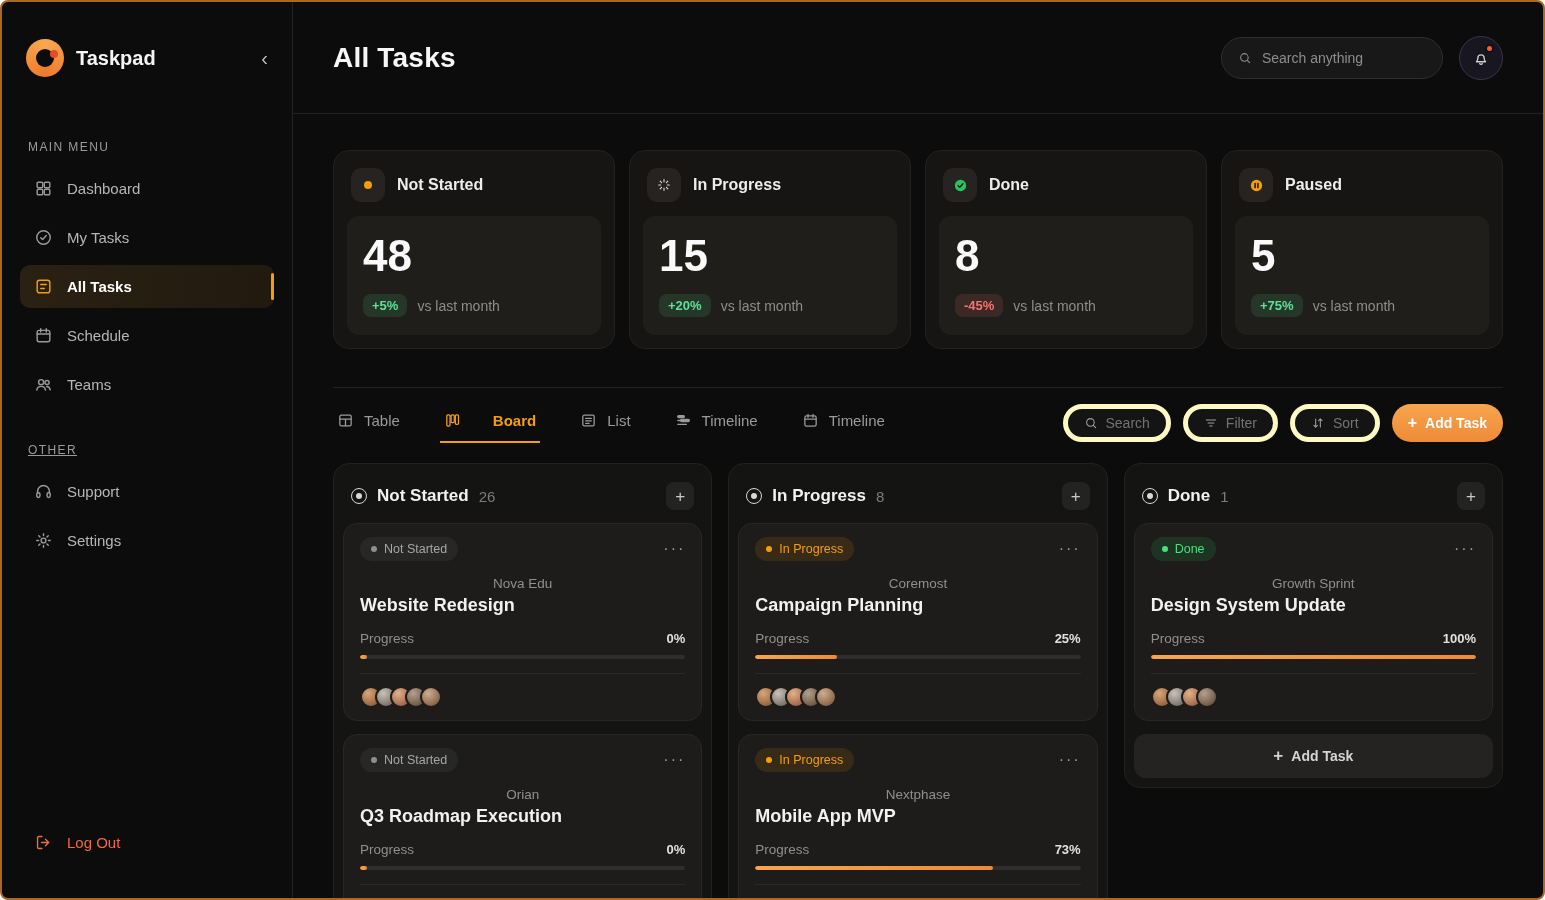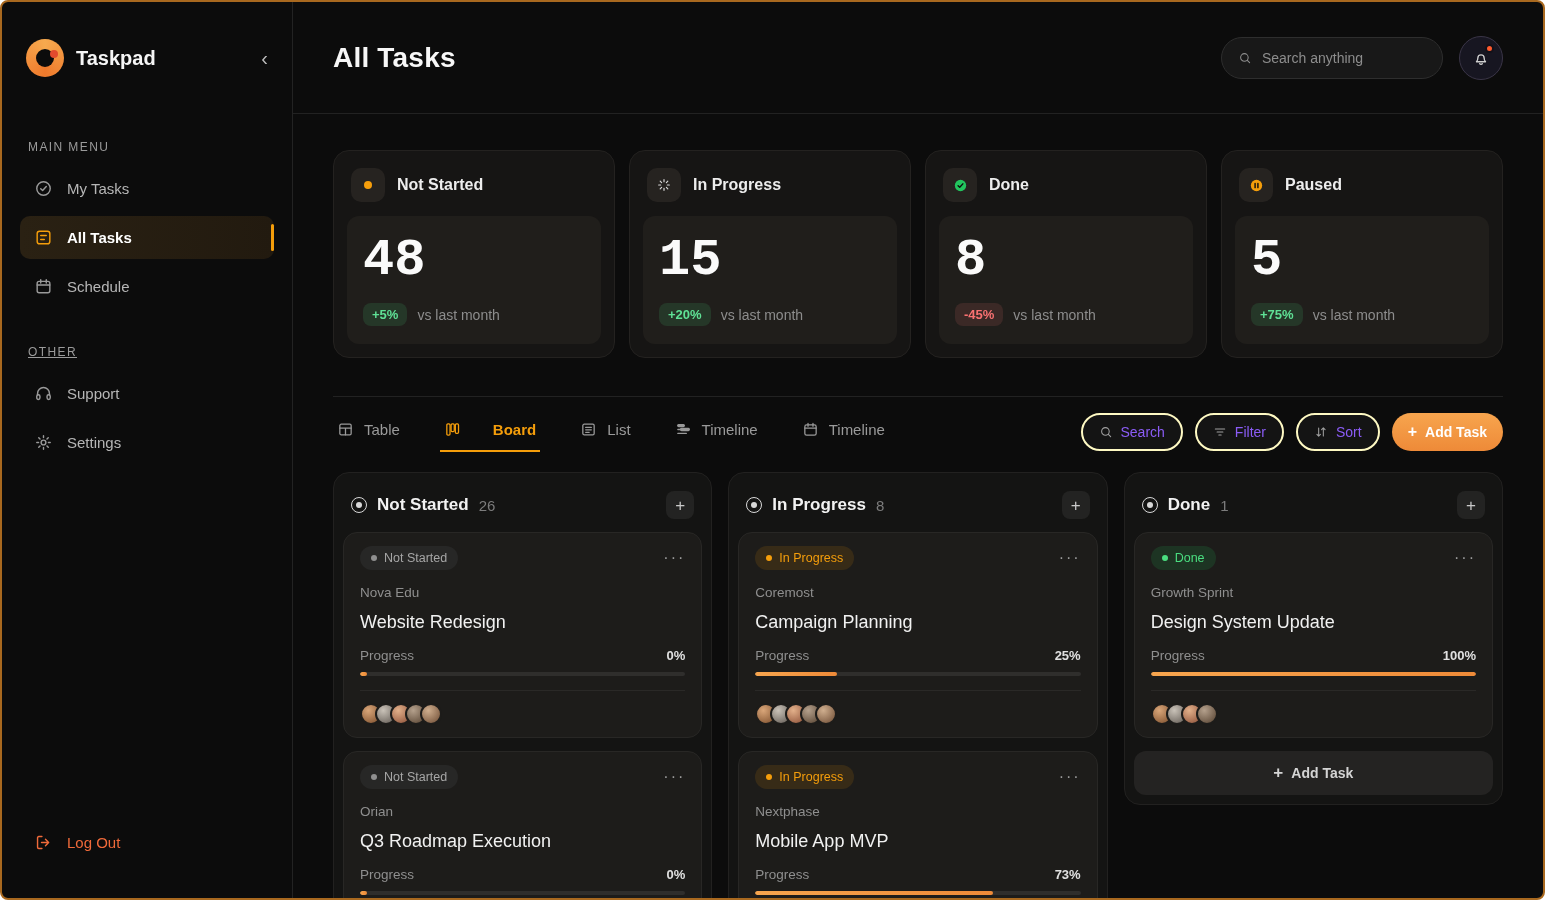--- a/index.html
+++ b/index.html
@@ -100,21 +100,21 @@
   }
   .stat-head { display:flex; align-items:center; gap:12px; padding:4px 4px 0; }
   .stat-icon {
     width:34px; height:34px; border-radius:10px; background:#262320;
     display:flex; align-items:center; justify-content:center;
   }
   .stat-label { font-size:16px; font-weight:600; color:#ededed; }
   .stat-body {
     margin-top:14px; background:#201e1b; border-radius:12px; padding:16px 16px 18px;
   }
-  .stat-value { font-size:52px; font-weight:700; color:#fafafa; line-height:1.1;font-family:Liberation Mono, monospace; }
+  .stat-value { font-size:44px; font-weight:700; color:#fafafa; line-height:1.1; }
   .stat-delta-row { display:flex; align-items:center; gap:10px; margin-top:14px; }
   .delta { font-size:13px; font-weight:600; padding:4px 9px; border-radius:8px; }
   .delta.pos { color:#5fe095; background:rgba(74,222,128,.13); }
   .delta.neg { color:#f87171; background:rgba(248,113,113,.13); }
   .delta-suffix { color:#8d8d8d; font-size:14px; }
   .hr { border-top:1px solid #222222; margin-top:38px; }
   
   .tabs-row { display:flex; align-items:center; justify-content:space-between; padding:14px 0 12px; }
   .tabs { display:flex; align-items:flex-end; }
   .tab {
@@ -122,22 +122,22 @@
     color:#9a9a9a; font-size:15px; padding:10px 4px 12px;
     margin-right:36px; cursor:pointer; border-bottom:2px solid transparent;
   }
   .tab svg { width:17px; height:17px; stroke:#9a9a9a; }
   .tab.active { color:#f59e0b; font-weight:600; border-bottom-color:#f59e0b;gap:32px; }
   .tab.active svg { stroke:#f59e0b; }
   .toolbar { display:flex; align-items:center; gap:12px; }
   .pill {
     display:flex; align-items:center; gap:8px;
     height:38px; padding:0 16px; border-radius:999px;
-    border:2px solid #fef9c3; background:#141414;
-    color:#8b5cf6; font-size:14px; cursor:pointer;
+    border:5px solid #fef9c3; background:#141414;
+    color:#737373; font-size:14px; cursor:pointer;
   }
   .pill svg { width:14px; height:14px; stroke:#a0a0a0; }
   .pill.add-task {
     border:none; background:linear-gradient(180deg,#f7a54e,#ee8a38);
     color:#ffffff; font-weight:600;
   }
   .pill.add-task .plus { font-size:16px; font-weight:600; color:#fff; }
   
   .board { display:flex; gap:16px; margin-top:8px; align-items:flex-start; }
   .col {
@@ -161,22 +161,22 @@
   .card-top { display:flex; align-items:center; justify-content:space-between; }
   .badge {
     display:inline-flex; align-items:center; gap:7px;
     font-size:12.5px; padding:5px 11px; border-radius:999px;
   }
   .badge::before { content:''; width:6px; height:6px; border-radius:50%; }
   .badge.gray { background:#272726; color:#a6a6a6; } .badge.gray::before { background:#8f8f8f; }
   .badge.orange { background:rgba(245,158,11,.12); color:#f59e0b; } .badge.orange::before { background:#f59e0b; }
   .badge.green { background:rgba(34,197,94,.14); color:#4ade80; } .badge.green::before { background:#4ade80; }
   .card-menu { color:#9a9a9a; font-size:16px; letter-spacing:2px; cursor:pointer; background:none; border:none; }
-  .card-company { margin-top:15px; color:#8f8f8f; font-size:13.5px; }
-  .card-title { margin-top:12px; color:#f1f1f1; font-size:18px; font-weight:400; }
+  .card-company { margin-top:15px; color:#8f8f8f; font-size:13.5px;text-align:center; }
+  .card-title { margin-top:4px; color:#f1f1f1; font-size:18px; font-weight:700; }
   .progress-row { display:flex; align-items:center; justify-content:space-between; margin-top:15px; }
   .progress-label { color:#8f8f8f; font-size:13.5px; }
   .progress-pct { color:#e0e0e0; font-size:13px; font-weight:700; }
   .bar { height:4px; background:#2f2e2c; border-radius:999px; margin-top:9px; overflow:hidden; }
   .fill { height:100%; min-width:7px; border-radius:999px; background:linear-gradient(90deg,#f7a54e,#ee8a38); }
   .card-foot { margin-top:14px; padding-top:12px; border-top:1px solid #2a2927; display:flex; }
   .avatars { display:flex; }
   .av { width:22px; height:22px; border-radius:50%; border:2px solid #1d1c1a; margin-left:-7px; }
   .av:first-child { margin-left:0; }
   .av:nth-child(1){ background:radial-gradient(circle at 35% 30%,#d9a679,#7a4c2a); }
@@ -202,38 +202,56 @@
     <div class="sidebar-header">
       <div class="logo"></div>
       <span class="app-name">Taskpad</span>
       <button class="collapse-btn">‹</button>
     </div>
 
     <div class="menu-label">MAIN MENU</div>
 
     <div class="nav-item">
       <svg viewBox="0 0 24 24">
+          <rect x="4" y="4" width="7" height="7" rx="1.5"></rect>
+          <rect x="13" y="4" width="7" height="7" rx="1.5"></rect>
+          <rect x="4" y="13" width="7" height="7" rx="1.5"></rect>
+          <rect x="13" y="13" width="7" height="7" rx="1.5"></rect>
+        </svg>
+      <span>Dashboard</span>
+    </div>
+    <div class="nav-item">
+      <svg viewBox="0 0 24 24">
           <circle cx="12" cy="12" r="8.5"></circle>
           <path d="M8.5 12.2l2.4 2.4 4.6-5"></path>
         </svg>
       <span>My Tasks</span>
     </div>
     <div class="nav-item active">
       <svg viewBox="0 0 24 24">
           <rect x="4" y="4" width="16" height="16" rx="3"></rect>
           <path d="M8.5 9.5h7M8.5 14.5h4.5"></path>
         </svg>
       <span>All Tasks</span>
     </div>
     <div class="nav-item">
       <svg viewBox="0 0 24 24">
           <rect x="4" y="5.5" width="16" height="14.5" rx="2.5"></rect>
           <path d="M4 10h16M8.5 3.5v4M15.5 3.5v4"></path>
         </svg>
       <span>Schedule</span>
+    </div>
+    <div class="nav-item">
+      <svg viewBox="0 0 24 24">
+          <circle cx="9" cy="9" r="3.2"></circle>
+          <path d="M3.5 19c.6-3 2.8-4.6 5.5-4.6S13.9 16 14.5 19"></path>
+          <circle cx="16.5" cy="9.5" r="2.6"></circle>
+          <path d="M16 14.6c2.4.2 3.9 1.7 4.5 4.2"></path>
+        </svg>
+      <span>Teams</span>
     </div>
 
     <div class="menu-label other">OTHER</div>
 
     <div class="nav-item">
       <svg viewBox="0 0 24 24">
           <path d="M4.5 14v-2a7.5 7.5 0 0 1 15 0v2"></path>
           <rect x="3.5" y="13.5" width="4" height="6" rx="2"></rect>
           <rect x="16.5" y="13.5" width="4" height="6" rx="2"></rect>
         </svg>

